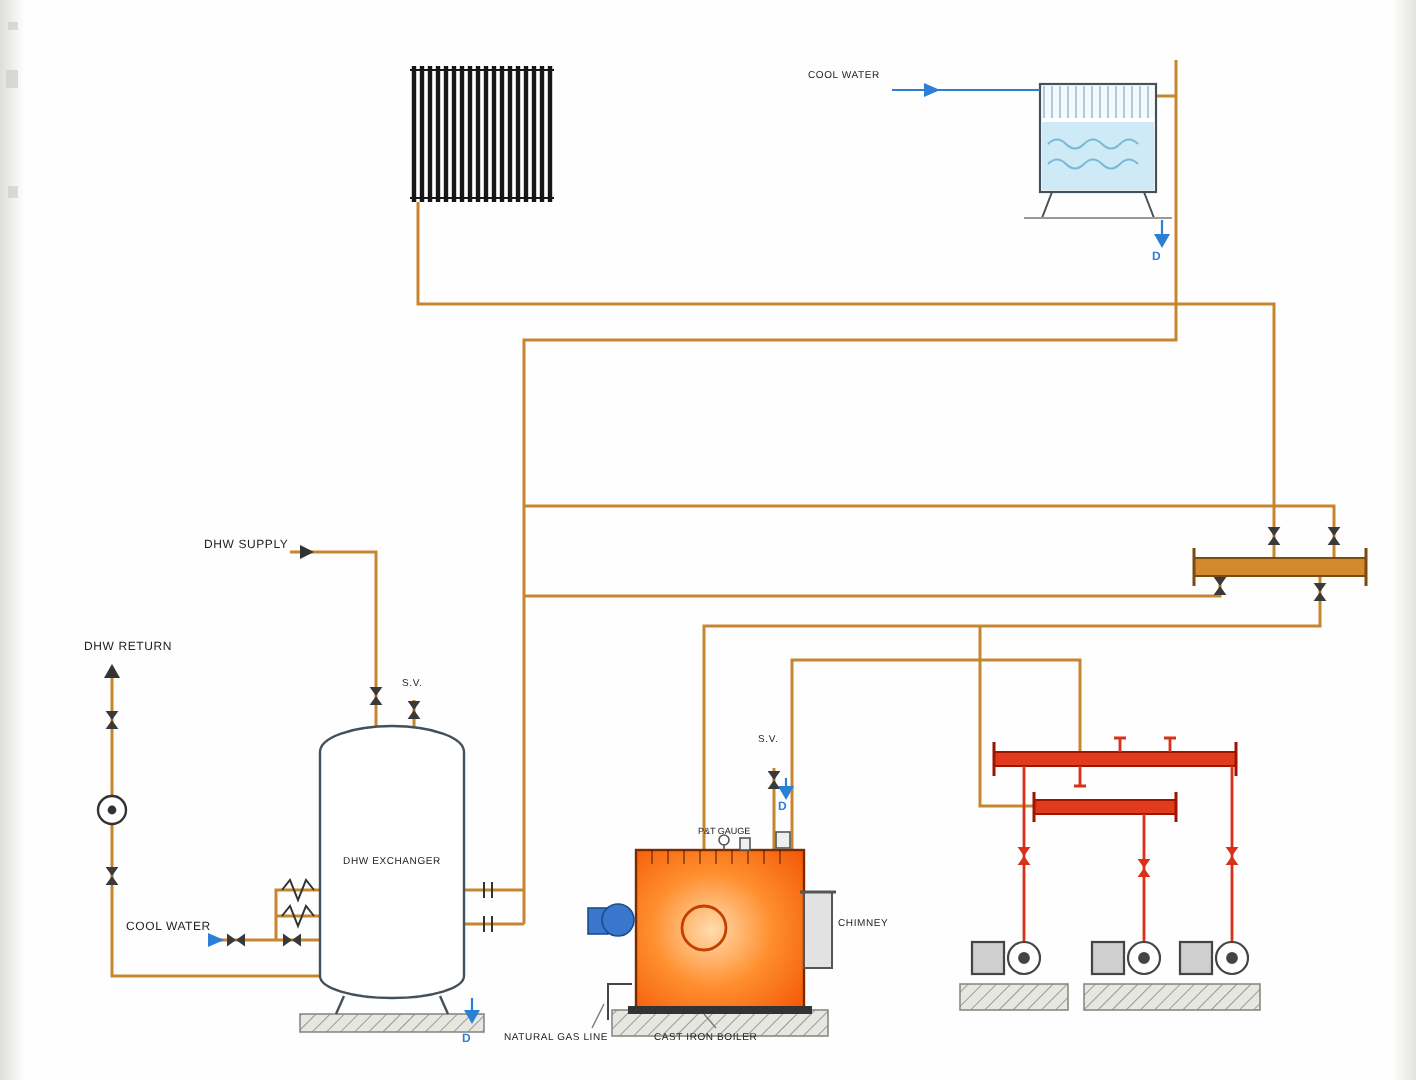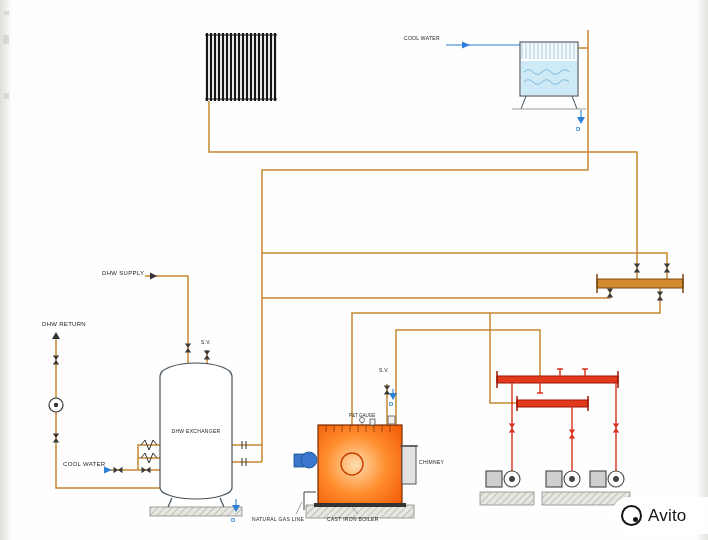--- a/index.html
+++ b/index.html
@@ -211,20 +211,14 @@
   <div class="lbl small" style="left:201px;top:339px">S.V.</div>
   <div class="lbl small" style="left:379px;top:367px">S.V.</div>
   <div class="lbl tiny" style="left:349px;top:412px">P&amp;T GAUGE</div>
   <div class="lbl small" style="left:419px;top:459px">CHIMNEY</div>
   <div class="lbl small" style="left:327px;top:516px">CAST IRON BOILER</div>
   <div class="lbl small" style="left:252px;top:516px">NATURAL GAS LINE</div>
   <div class="lbl blue" style="left:576px;top:126px">D</div>
   <div class="lbl blue" style="left:231px;top:517px">D</div>
   <div class="lbl blue" style="left:389px;top:401px">D</div>
 
-  <div class="watermark">
-    <span class="wm-logo">
-        <span class="wm-dot"></span>
-      </span>
-    <span class="wm-text">Avito</span>
-  </div>
 
 </div>
 
 </body></html>

